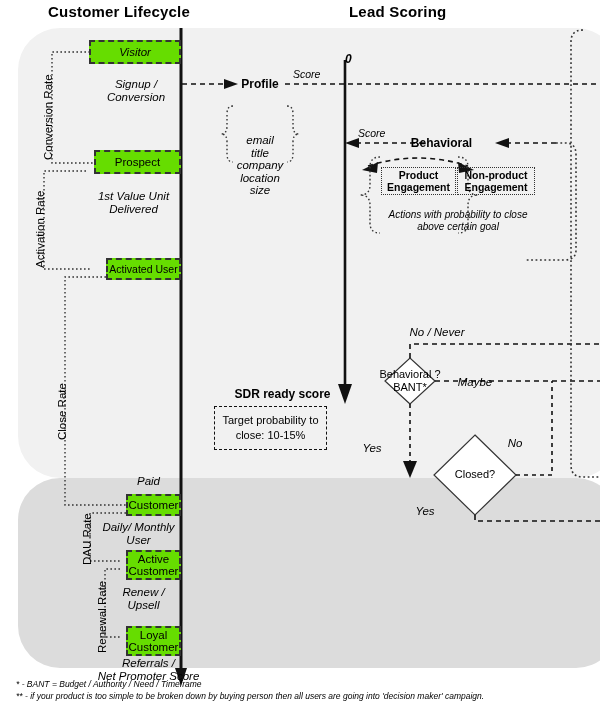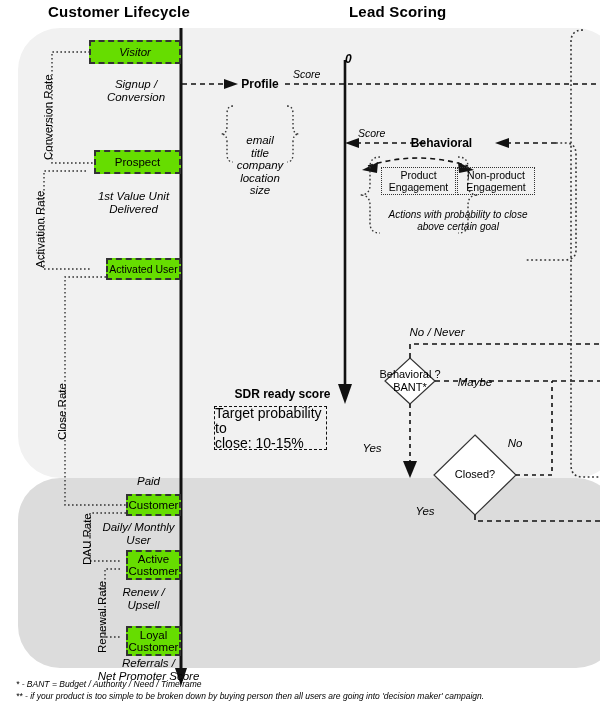--- a/index.html
+++ b/index.html
@@ -21,26 +21,26 @@
 
   .rot-lbl{position:absolute;font-size:11.5px;color:#000;
      transform-origin:left top;transform:rotate(-90deg);white-space:nowrap;}
 
   .bold-lbl{position:absolute;font-weight:bold;font-size:11.5px;text-align:center;color:#000;}
 
   .score-lbl{position:absolute;font-style:italic;font-size:10.5px;color:#000;}
   .zero-lbl{position:absolute;font-style:italic;font-weight:bold;font-size:12px;color:#000;}
 
   .dash-box{position:absolute;border:1.6px dashed #111;box-sizing:border-box;
-     display:flex;align-items:center;justify-content:center;
-     font-size:14px;line-height:15px;color:#000;}
+     display:flex;align-items:center;justify-content:center;text-align:center;
+     font-size:11px;line-height:15px;color:#000;}
 
   .dot-box{position:absolute;border:1.6px dotted #333;box-sizing:border-box;
      display:flex;align-items:center;justify-content:center;text-align:center;
-     font-weight:normal;font-size:10.5px;line-height:12px;color:#000;}
+     font-weight:bold;font-size:10.5px;line-height:12px;color:#000;}
 
   .footnote{position:absolute;font-style:italic;font-size:8.5px;line-height:11px;color:#000;white-space:nowrap;}
 
   .diamond-lbl{position:absolute;text-align:center;font-size:11px;line-height:13px;color:#000;}
 </style>
 </head>
 <body>
 
 <div id="stage">
 

